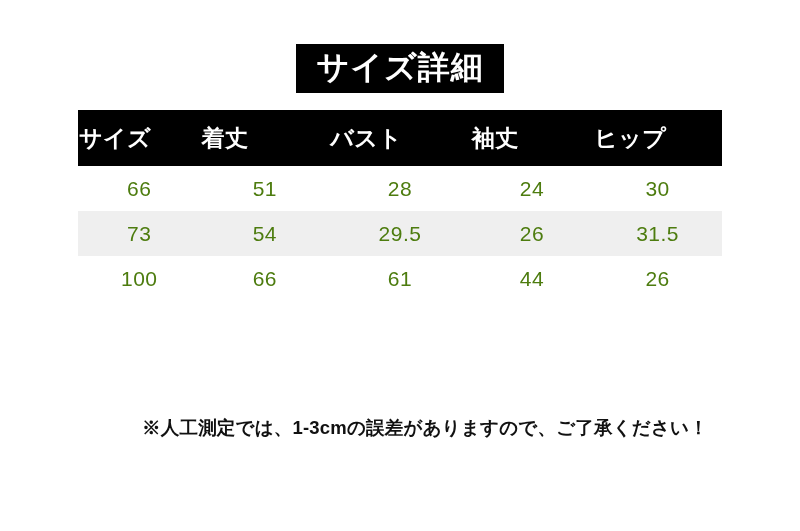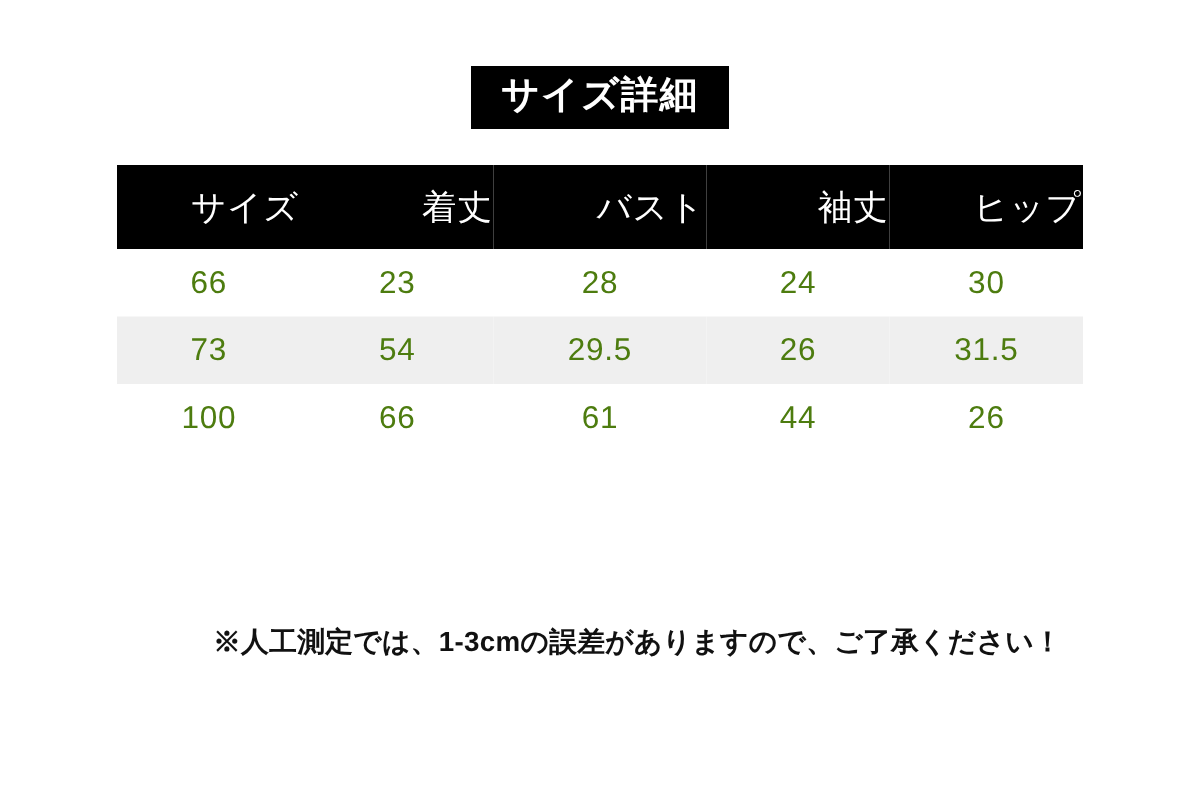--- a/index.html
+++ b/index.html
@@ -24,45 +24,45 @@
     position: absolute;
     top: 44px;
     left: 0;
     width: 800px;
     text-align: center;
   }
   .title-badge {
     display: inline-block;
     background: #000000;
     color: #ffffff;
-    font-size: 25px;
+    font-size: 32px;
     font-weight: bold;
     letter-spacing: 1px;
     padding: 6px 20px 8px 20px;
     line-height: 1.1;
   }
   .table-wrap {
     position: absolute;
     top: 110px;
     left: 78px;
     width: 644px;
   }
   table.size-table {
     border-collapse: collapse;
     width: 644px;
     table-layout: fixed;
   }
   table.size-table thead th {
     background: #000000;
     color: #ffffff;
     font-size: 23px;
-    font-weight: normal;
+    font-weight: bold;
     height: 54px;
     vertical-align: middle;
-    text-align: right;
+    text-align: left;
     letter-spacing: 0.5px;
   }
   table.size-table tbody td {
     font-size: 21px;
     height: 43px;
     text-align: center;
     vertical-align: middle;
     color: #4d7c0f;
     letter-spacing: 0.5px;
   }
@@ -110,21 +110,21 @@
           <th class="col-0">サイズ</th>
           <th class="col-1">着丈</th>
           <th class="col-2">バスト</th>
           <th class="col-3">袖丈</th>
           <th class="col-4">ヒップ</th>
         </tr>
       </thead>
       <tbody>
         <tr>
           <td class="col-0">66</td>
-          <td class="col-1">23</td>
+          <td class="col-1">51</td>
           <td class="col-2">28</td>
           <td class="col-3">24</td>
           <td class="col-4">30</td>
         </tr>
         <tr class="alt">
           <td class="col-0">73</td>
           <td class="col-1">54</td>
           <td class="col-2">29.5</td>
           <td class="col-3">26</td>
           <td class="col-4">31.5</td>

